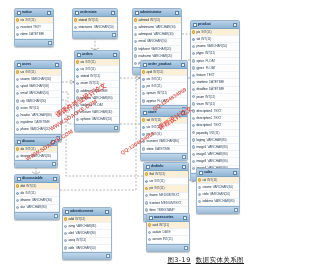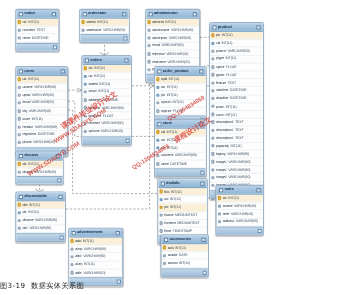--- a/index.html
+++ b/index.html
@@ -90,23 +90,24 @@
     color:#d9342b;font-weight:bold;white-space:nowrap;
     opacity:.82;
   }
   .wm.a{font-size:6.5px;transform:rotate(-32deg);}
   .wm.b{font-size:5.5px;transform:rotate(-32deg);color:#cf3a30;}
   .wm.c{font-size:5.2px;transform:rotate(-32deg);color:#d4392f;}
 
   
   #caption{
     position:absolute;z-index:7;left:0;right:0;bottom:3px;
-    text-align:left;font-size:6.5px;color:#1a1a1a;
+    text-align:right;font-size:6.5px;color:#1a1a1a;
     font-family:"DejaVu Sans",sans-serif;
     letter-spacing:.4px;
+    text-decoration:underline;
   }
   #caption .cap-no{margin-right:5px;}
 </style>
 </head>
 <body>
 
 <div id="canvas">
 
   <svg id="wires" viewBox="0 0 244 268" preserveAspectRatio="none">
     <g fill="none" stroke="#6b6b6b" stroke-width="0.5" stroke-dasharray="2,1.6">

